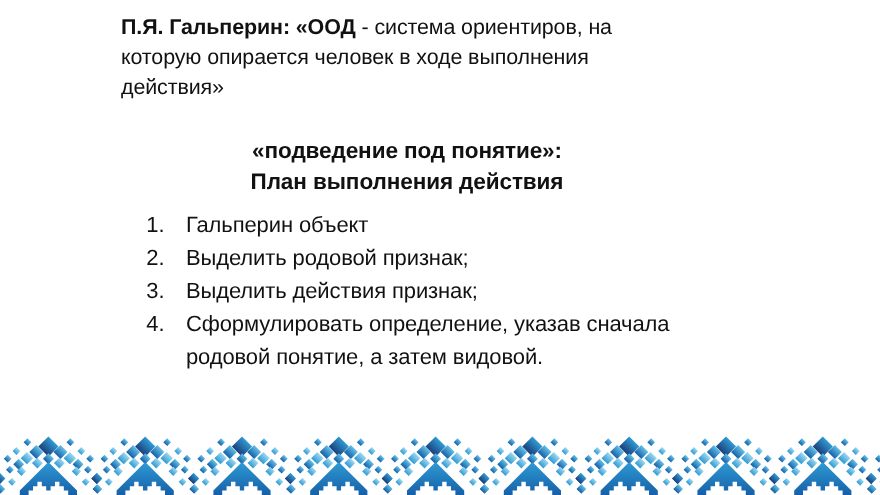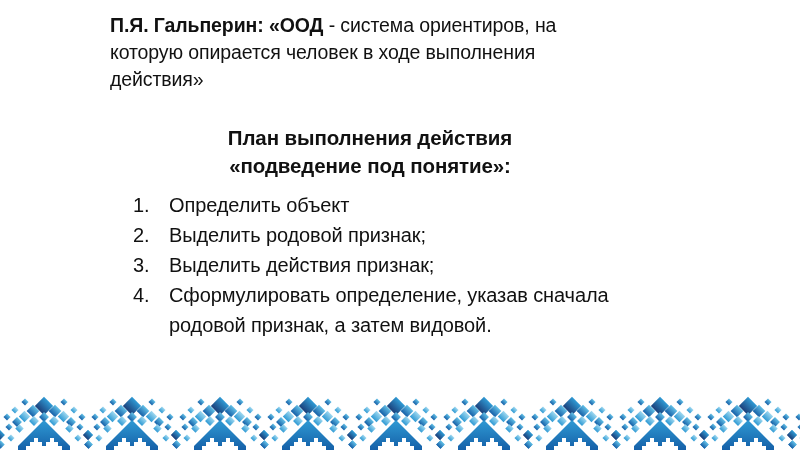--- a/index.html
+++ b/index.html
@@ -99,40 +99,40 @@
 </head>
 <body>
 
 <div class="slide">
 
   <div class="quote">
     <span class="lead">П.Я. Гальперин: «ООД</span><span class="rest"> - система ориентиров, на которую опирается человек в ходе выполнения действия»</span>
   </div>
 
   <div class="heading">
+    <span class="hline">«подведение под понятие»:</span>
     <span class="hline">План выполнения действия</span>
-    <span class="hline">«подведение под понятие»:</span>
   </div>
 
   <div class="list">
     <div class="list-item">
       <span class="list-num">1.</span>
-      <span class="list-text">Определить объект</span>
+      <span class="list-text">Гальперин объект</span>
     </div>
     <div class="list-item">
       <span class="list-num">2.</span>
       <span class="list-text">Выделить родовой признак;</span>
     </div>
     <div class="list-item">
       <span class="list-num">3.</span>
       <span class="list-text">Выделить действия признак;</span>
     </div>
     <div class="list-item">
       <span class="list-num">4.</span>
-      <span class="list-text">Сформулировать определение, указав сначала родовой признак, а затем видовой.</span>
+      <span class="list-text">Сформулировать определение, указав сначала родовой понятие, а затем видовой.</span>
     </div>
   </div>
 
   <div class="ornament">
     <svg viewBox="0 0 800 60" preserveAspectRatio="none">
       <defs>
         <linearGradient id="gDark" x1="0" y1="0" x2="0" y2="1">
           <stop offset="0%" stop-color="#2f9ad4"></stop>
           <stop offset="100%" stop-color="#1b3f7a"></stop>
         </linearGradient>

